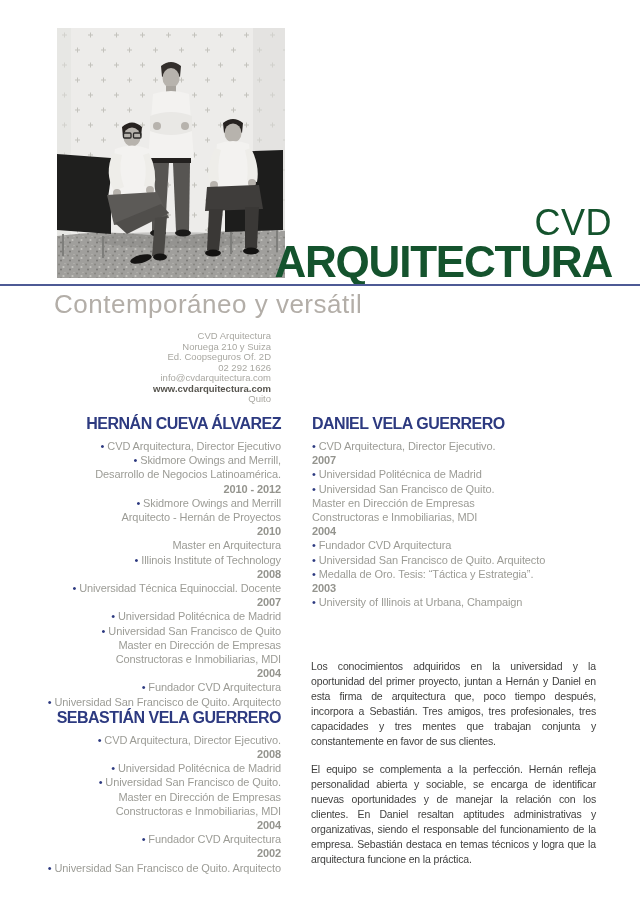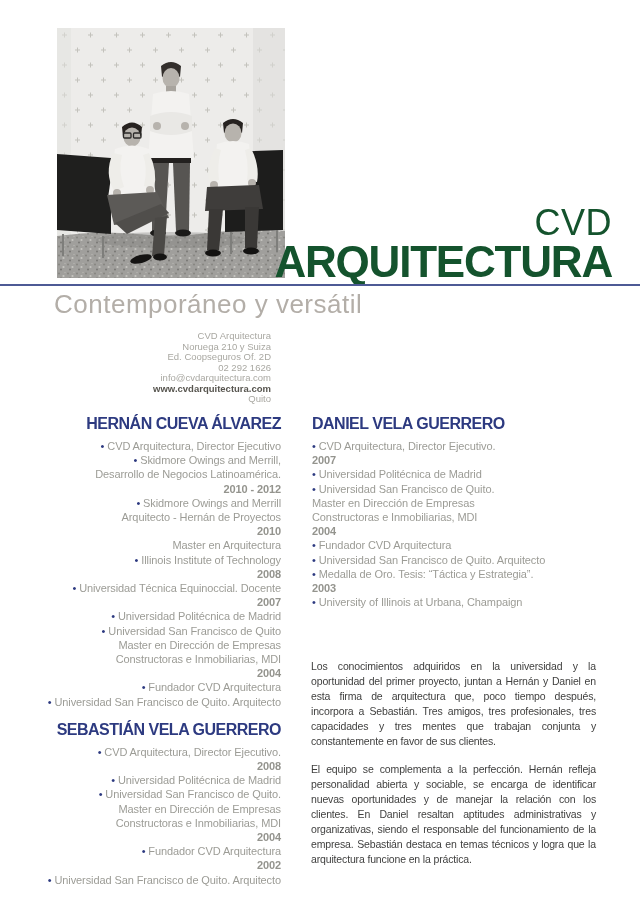--- a/index.html
+++ b/index.html
@@ -22,21 +22,21 @@
              font-size:9.5px; line-height:10.5px; color:#a9a8a2;margin-left:41px; }
   .contact-line { white-space:nowrap; }
   .contact-bold { font-weight:700; color:#57554f; }
 
   .col { position:absolute; top:415px; }
   .col-left  { left:0;  width:281px; text-align:right; }
   .col-right { left:312px; width:301px; text-align:left; }
 
   .profile-name { font-size:16px; font-weight:700; color:#2d3a80; letter-spacing:-0.5px;
                   line-height:17px; margin-bottom:7px; white-space:nowrap; }
-  .profile-gap { margin-top:12px; }
+  .profile-gap { }
   .cv-line { font-size:11px; line-height:14.2px; letter-spacing:-0.1px; color:#9c9c96; white-space:nowrap; }
   .cv-year { font-weight:700; color:#94948e; }
   .bullet { color:#2d3a80; }
 
   .about { position:absolute; top:659px; left:311px; width:301px; text-align:justify;
            font-size:10.5px; line-height:14.9px; letter-spacing:-0.15px; color:#3f3f3e; }
   .about p { margin:0 16px 14px 0; }
   .about p:last-child { margin-bottom:0; }
 </style>
 </head>

